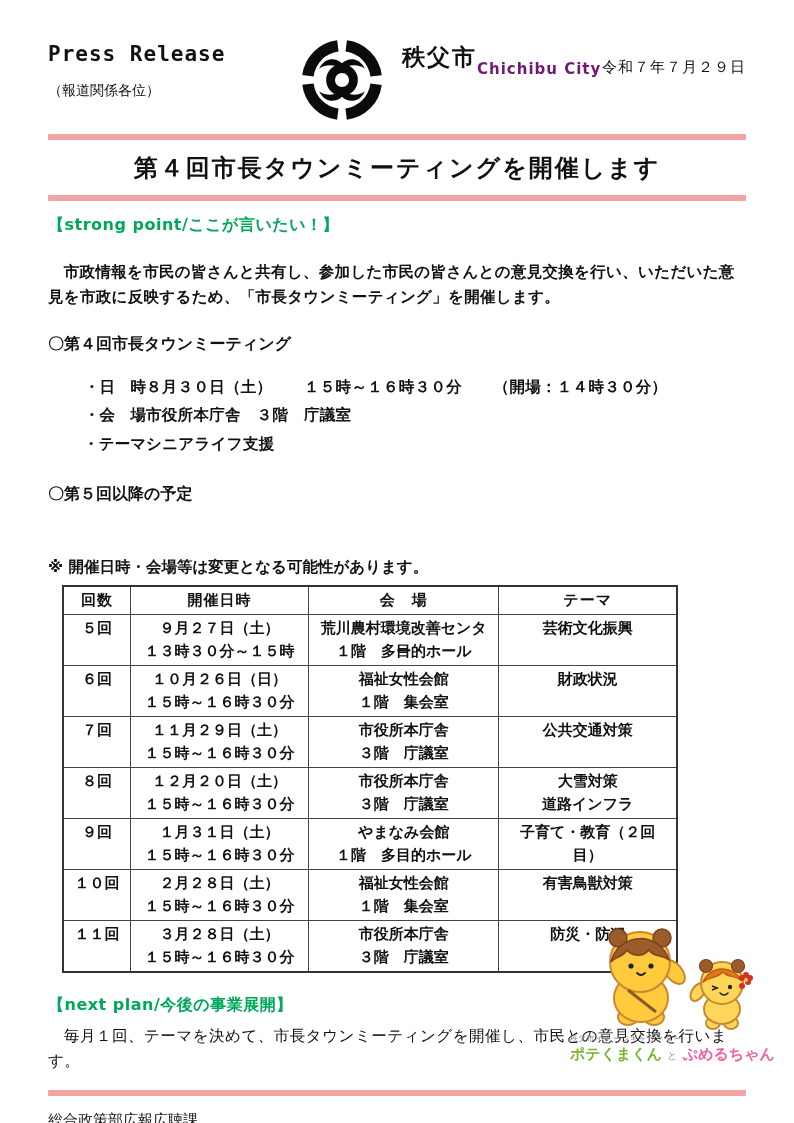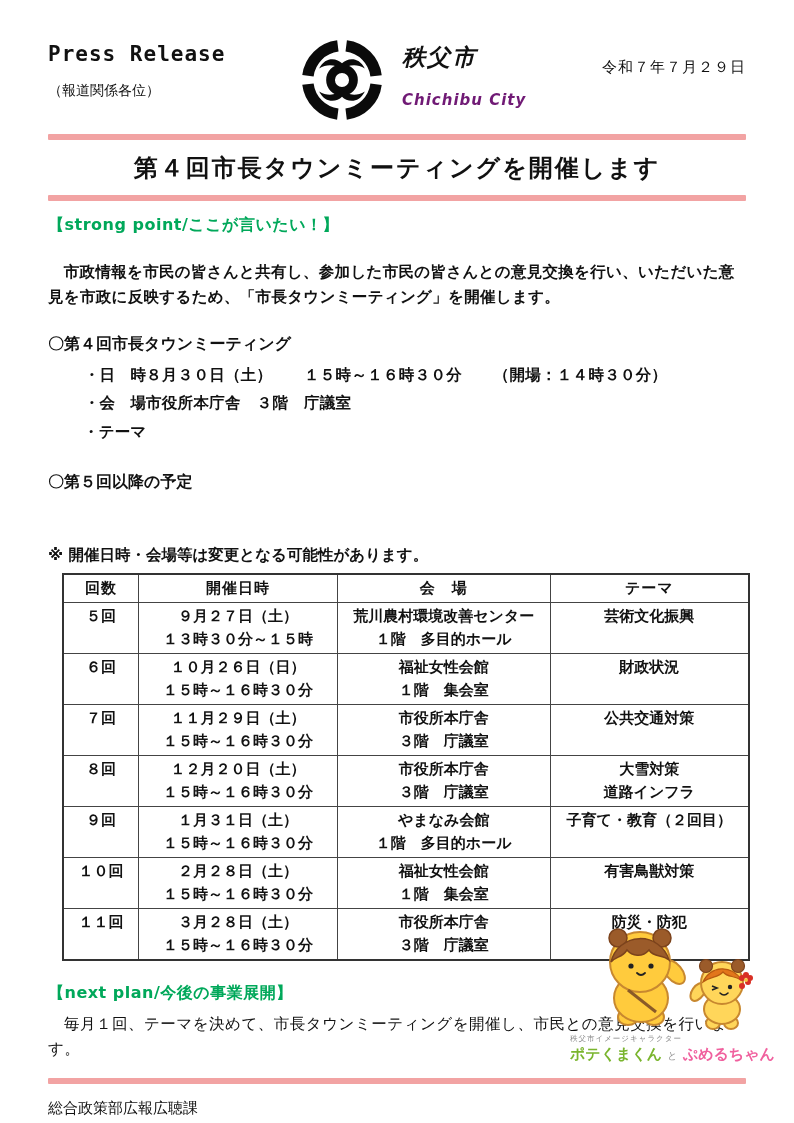--- a/index.html
+++ b/index.html
@@ -9,41 +9,41 @@
     background:#ffffff; overflow:hidden;
     font-family:"DejaVu Sans","Liberation Sans",sans-serif; color:#111;
   }
   
   .header { display:flex; margin:42px 48px 0; height:92px; }
   .hdr-left { width:250px; }
   .press-release { font-family:"DejaVu Sans Mono","Liberation Mono",monospace; font-size:21px; font-weight:600; letter-spacing:1px; }
   .audience { font-size:14px; margin-top:16px; }
   .hdr-center { display:flex; gap:16px; }
   .emblem { margin-top:-6px; }
-  .citycol { display:flex; flex-direction:column;font-style:italic; }
+  .citycol { display:flex; flex-direction:row; }
   .cityname { font-size:23px; font-weight:800; letter-spacing:2px; }
   .cityen { font-size:15px; font-weight:800; margin-top:18px; letter-spacing:1px; color:#701a75; }
   .hdr-right { flex:1; text-align:right; font-size:15px; padding-top:16px; letter-spacing:1px; }
   
   .bar { height:6px; background:#F2A3A3; margin:0 48px; border-radius:1px; }
   
   .doc-title { font-size:24px; font-weight:700; text-align:center; margin:12px 48px 11px; letter-spacing:2px; }
   
   .green-head { margin:14px 48px 0; font-size:16px; font-weight:700; color:#00A85A; letter-spacing:.5px; }
   .lead { margin:24px 48px 0; font-size:15.5px; font-weight:700; line-height:1.62; letter-spacing:.3px; }
-  .m4-head { margin:24px 48px 6px; font-size:16px; font-weight:700; }
+  .m4-head { margin:24px 48px 18px; font-size:16px; font-weight:700; }
   .m4-items { margin:4px 48px 0 60px; }
   .m4-row { display:flex; font-size:15.5px; font-weight:700; line-height:1.82; }
   .m4-label { width:86px; flex:none;text-align:right; }
   .m4-value { flex:1; letter-spacing:.3px; }
   .sched-line { display:flex; gap:52px; margin:26px 48px 0; align-items:baseline;flex-direction:column; }
   .sched-head { font-size:16px; font-weight:700; }
   .sched-note { font-size:15.5px; font-weight:700; }
   
-  table.sched { border-collapse:collapse; margin:7px 48px 0 62px; width:688px;
+  table.sched { border-collapse:collapse; margin:7px 48px 0 62px; width:616px;
     font-size:15px; font-weight:700; border:2px solid #333; }
   table.sched th, table.sched td { border:1.4px solid #444; }
   table.sched th { padding:4px 2px; font-weight:700; letter-spacing:1px; }
   table.sched td { padding:2px 9px; vertical-align:top; line-height:23px;text-align:center; }
   td.c-no { text-align:center; padding-top:4px; }
   td.c-dt .ln, td.c-venue .ln, td.c-theme .ln { height:23px; }
   
   .next-body { margin:8px 48px 0; font-size:15.5px; line-height:1.6; letter-spacing:.5px; }
   .bar.b3 { margin-top:17px; }
   .footer { margin:11px 48px 0; font-size:15px; line-height:1.78; }
@@ -100,20 +100,21 @@
     <div class="m4-row">
       <span class="m4-label">・日　時</span>
       <span class="m4-value">８月３０日（土）　　１５時～１６時３０分　　（開場：１４時３０分）</span>
     </div>
     <div class="m4-row">
       <span class="m4-label">・会　場</span>
       <span class="m4-value">市役所本庁舎　３階　庁議室</span>
     </div>
     <div class="m4-row">
       <span class="m4-label">・テーマ</span>
+      <span class="m4-value">シニアライフ支援</span>
     </div>
   </div>
 
   <div class="sched-line">
     <span class="sched-head">〇第５回以降の予定</span>
     <span class="sched-note">※ 開催日時・会場等は変更となる可能性があります。</span>
   </div>
 
   <table class="sched">
     <colgroup>

